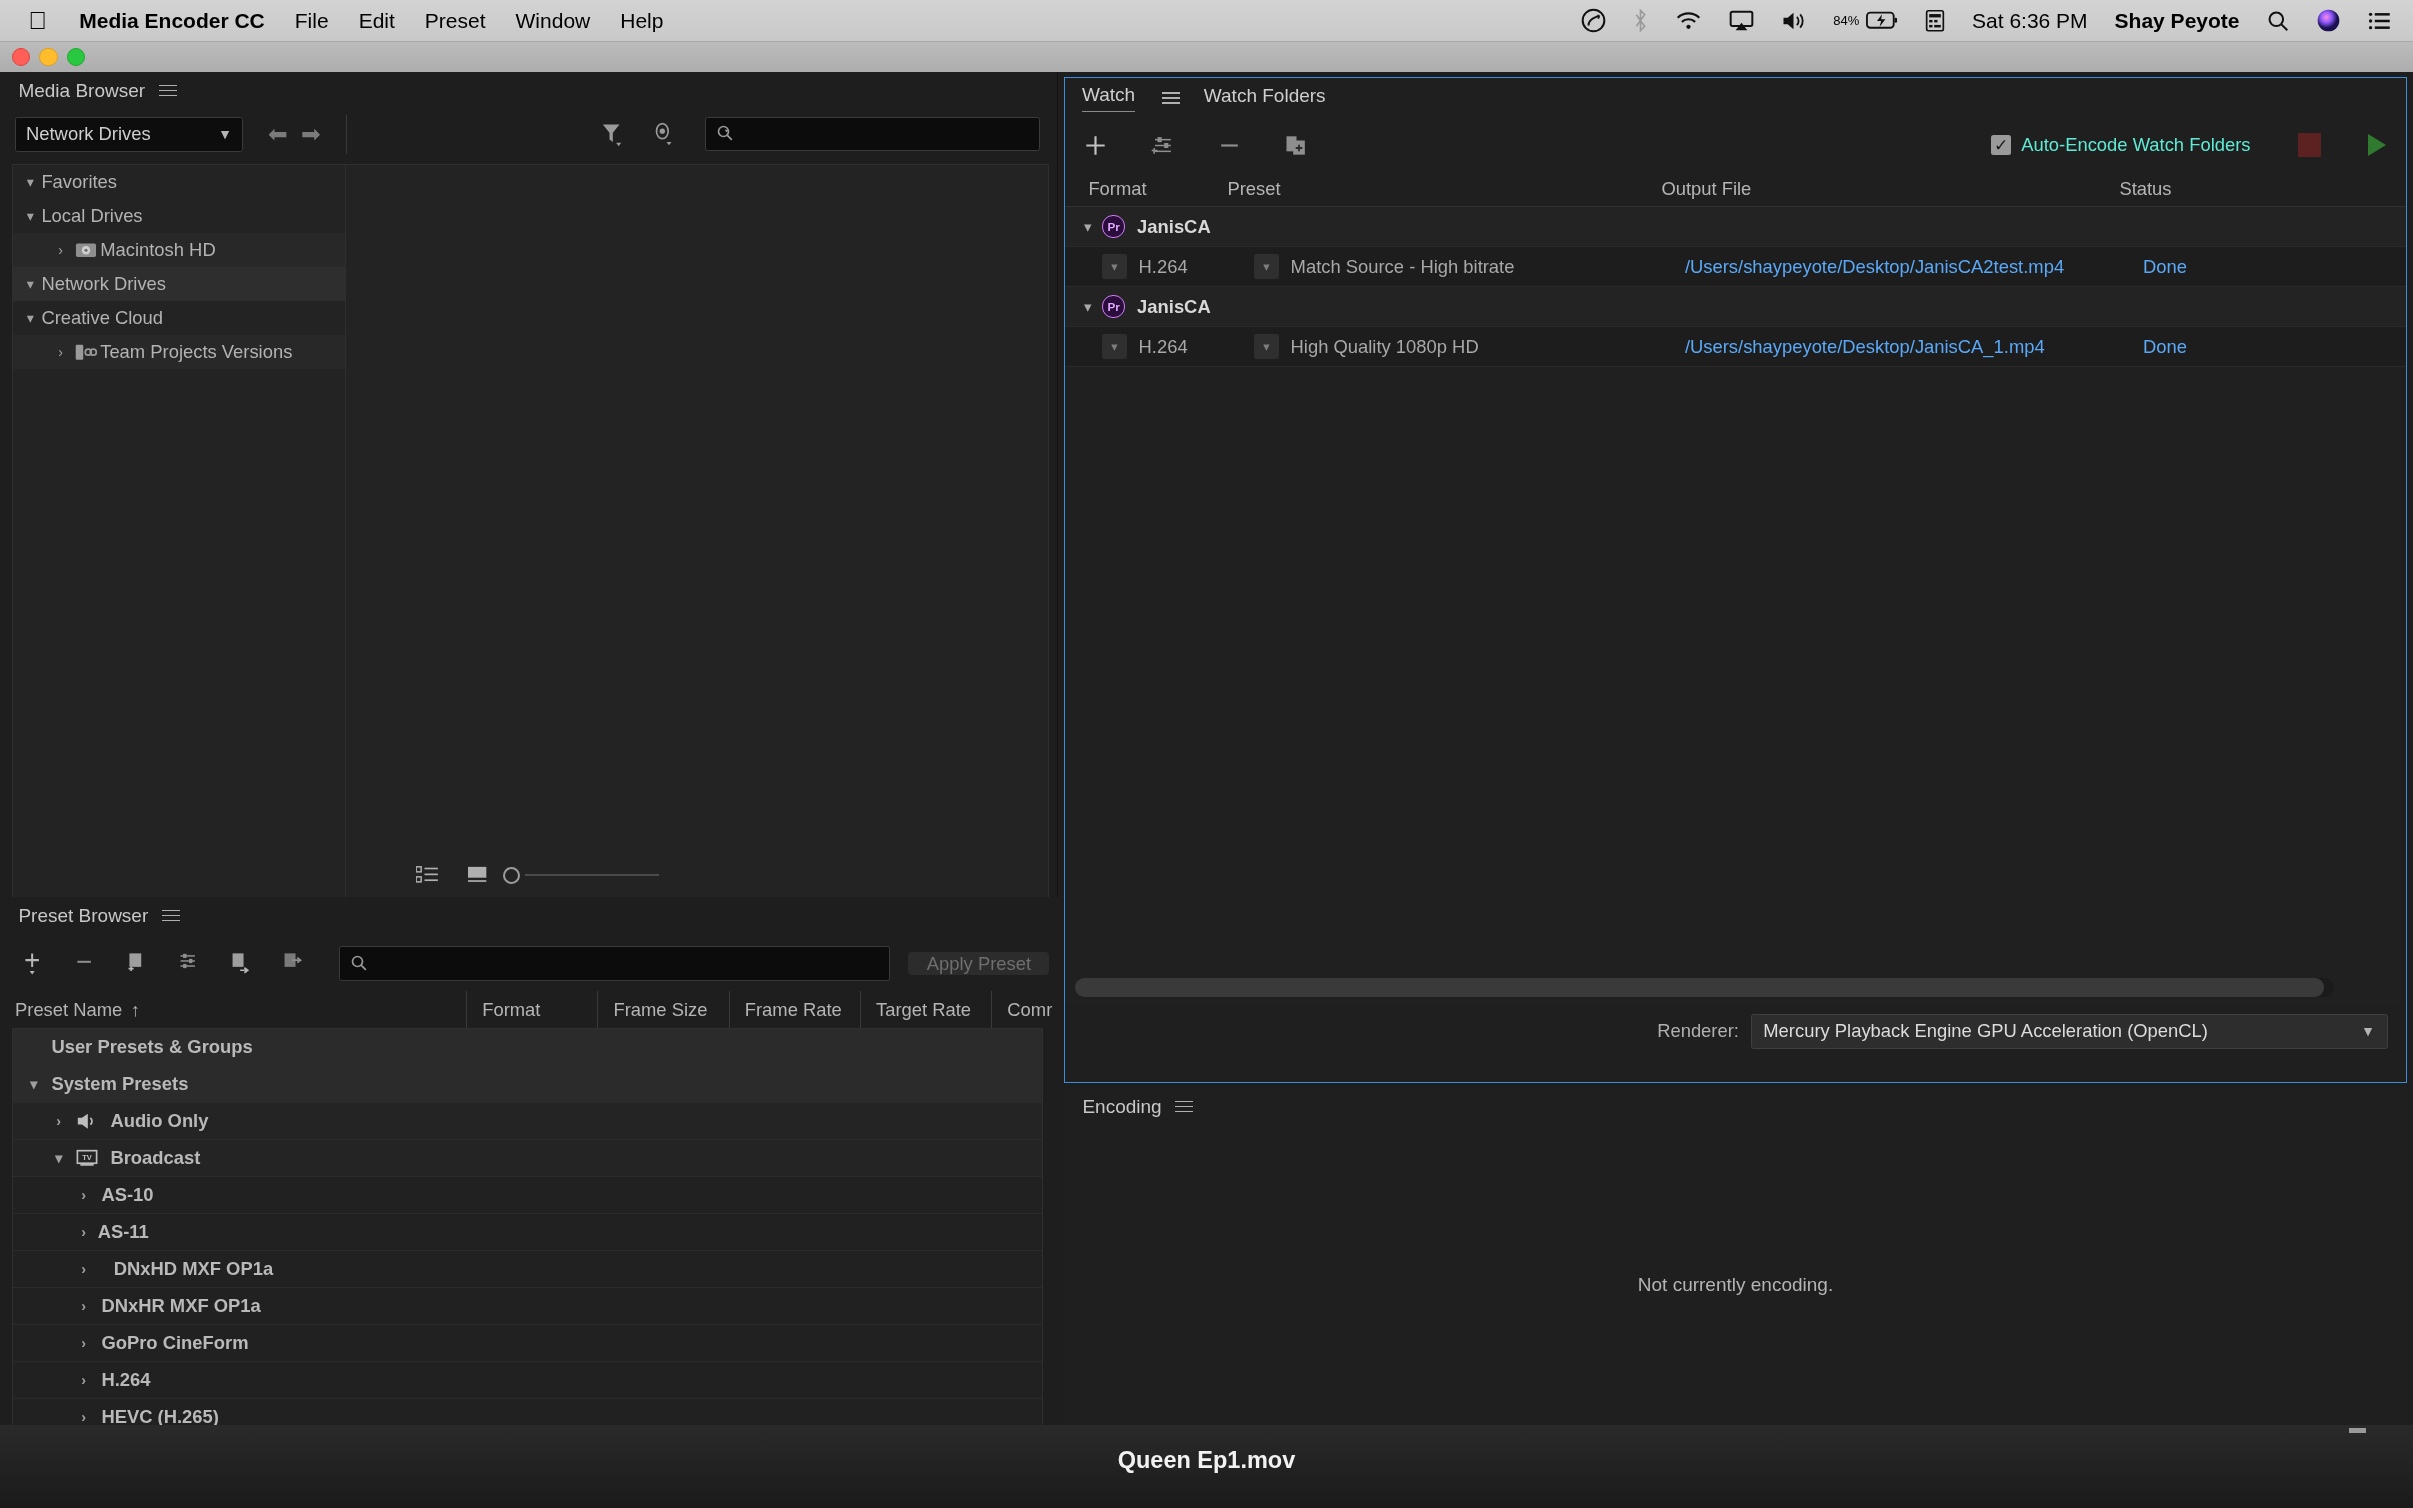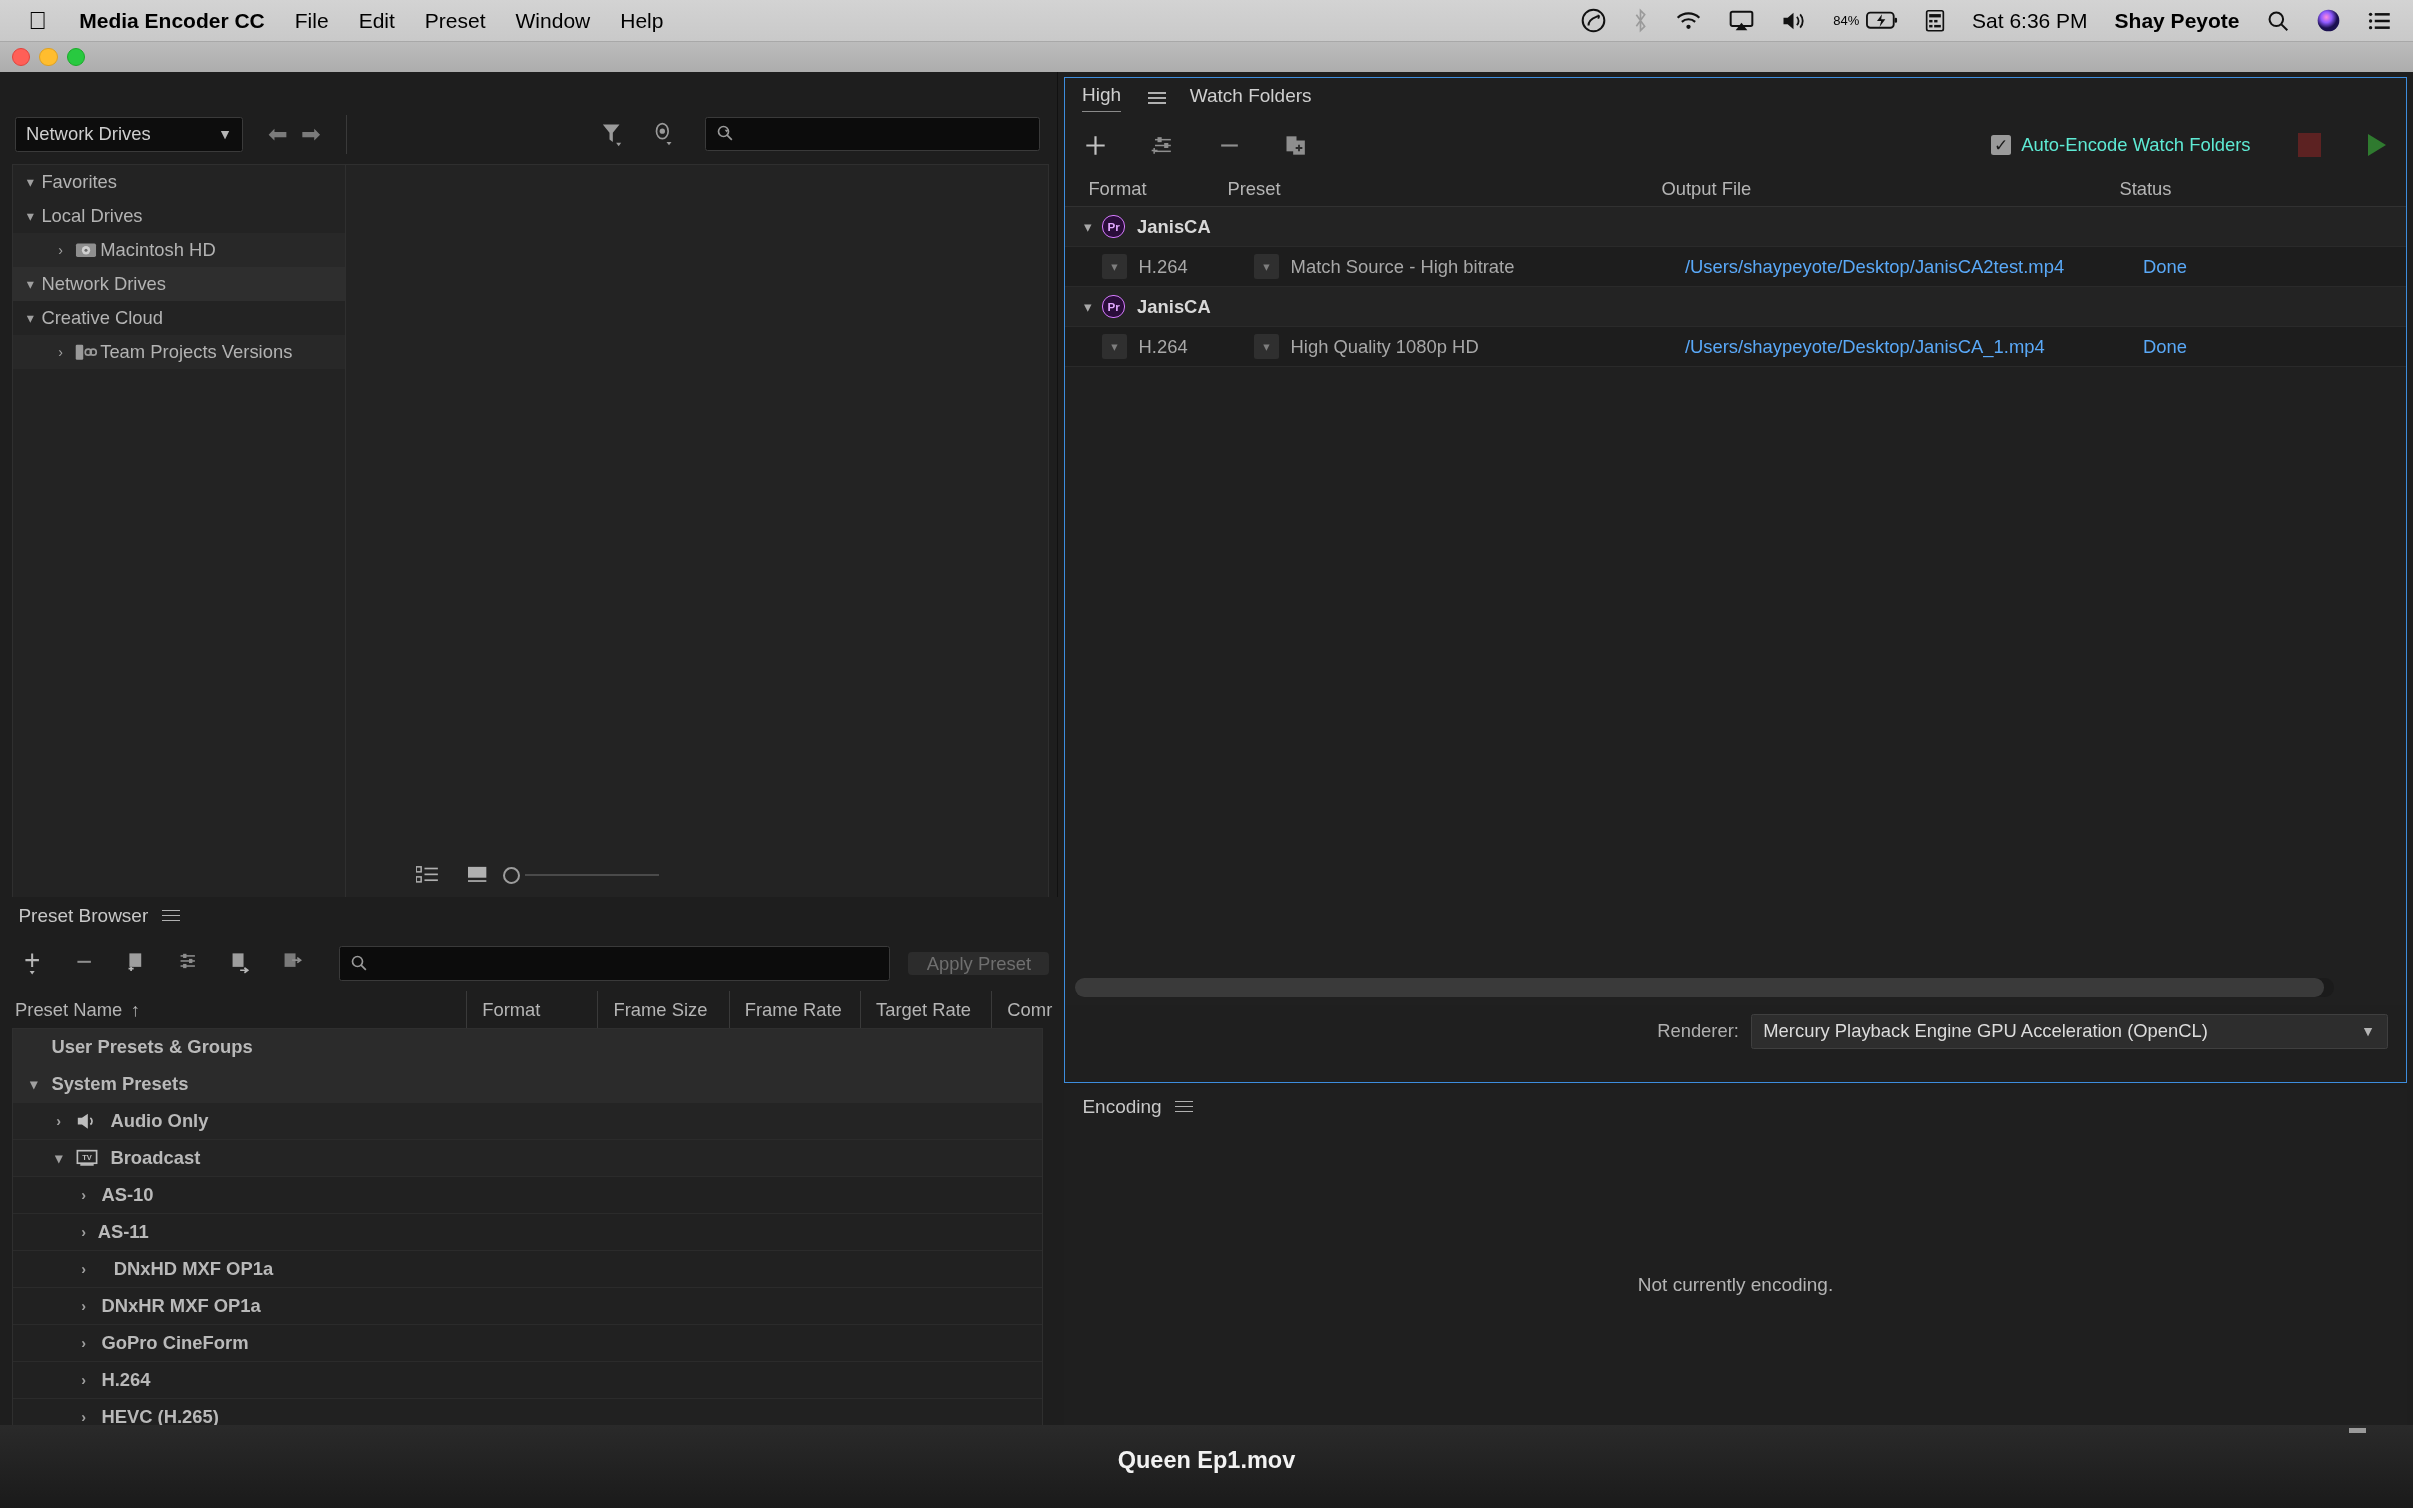--- a/index.html
+++ b/index.html
@@ -340,20 +340,28 @@
 
 <div class="appwin">
 
   <div class="titlebar">
     <span class="dot r"></span>
     <span class="dot y"></span>
     <span class="dot g"></span>
   </div>
 
   <div class="mediabrowser">
+    <div class="panel-head">
+      <span>Media Browser</span>
+      <span class="hamb">
+          <i></i>
+          <i></i>
+          <i></i>
+        </span>
+    </div>
 
     <div class="mb-toolbar">
       <div class="dropdown">
         <span>Network Drives</span>
         <span class="dd-caret">▼</span>
       </div>
       <span class="navarrow">⬅</span>
       <span class="navarrow" style="margin-left:13.4px">➡</span>
       <span class="vdiv"></span>
       <span class="mb-filters">
@@ -585,21 +593,21 @@
           <span style="margin-left:6.7px">JPEG 2000 MXF OP1a</span>
         </div>
       </div>
     <div class="pb-scroll">
         <i></i>
       </div>
   </div>
 
   <div class="queuepanel">
     <div class="q-tabs">
-      <span class="q-tab active">High</span>
+      <span class="q-tab active">Watch</span>
       <span class="hamb">
           <i></i>
           <i></i>
           <i></i>
         </span>
       <span class="q-tab second">Watch Folders</span>
     </div>
 
     <div class="q-toolbar">
       <span class="q-ico">

